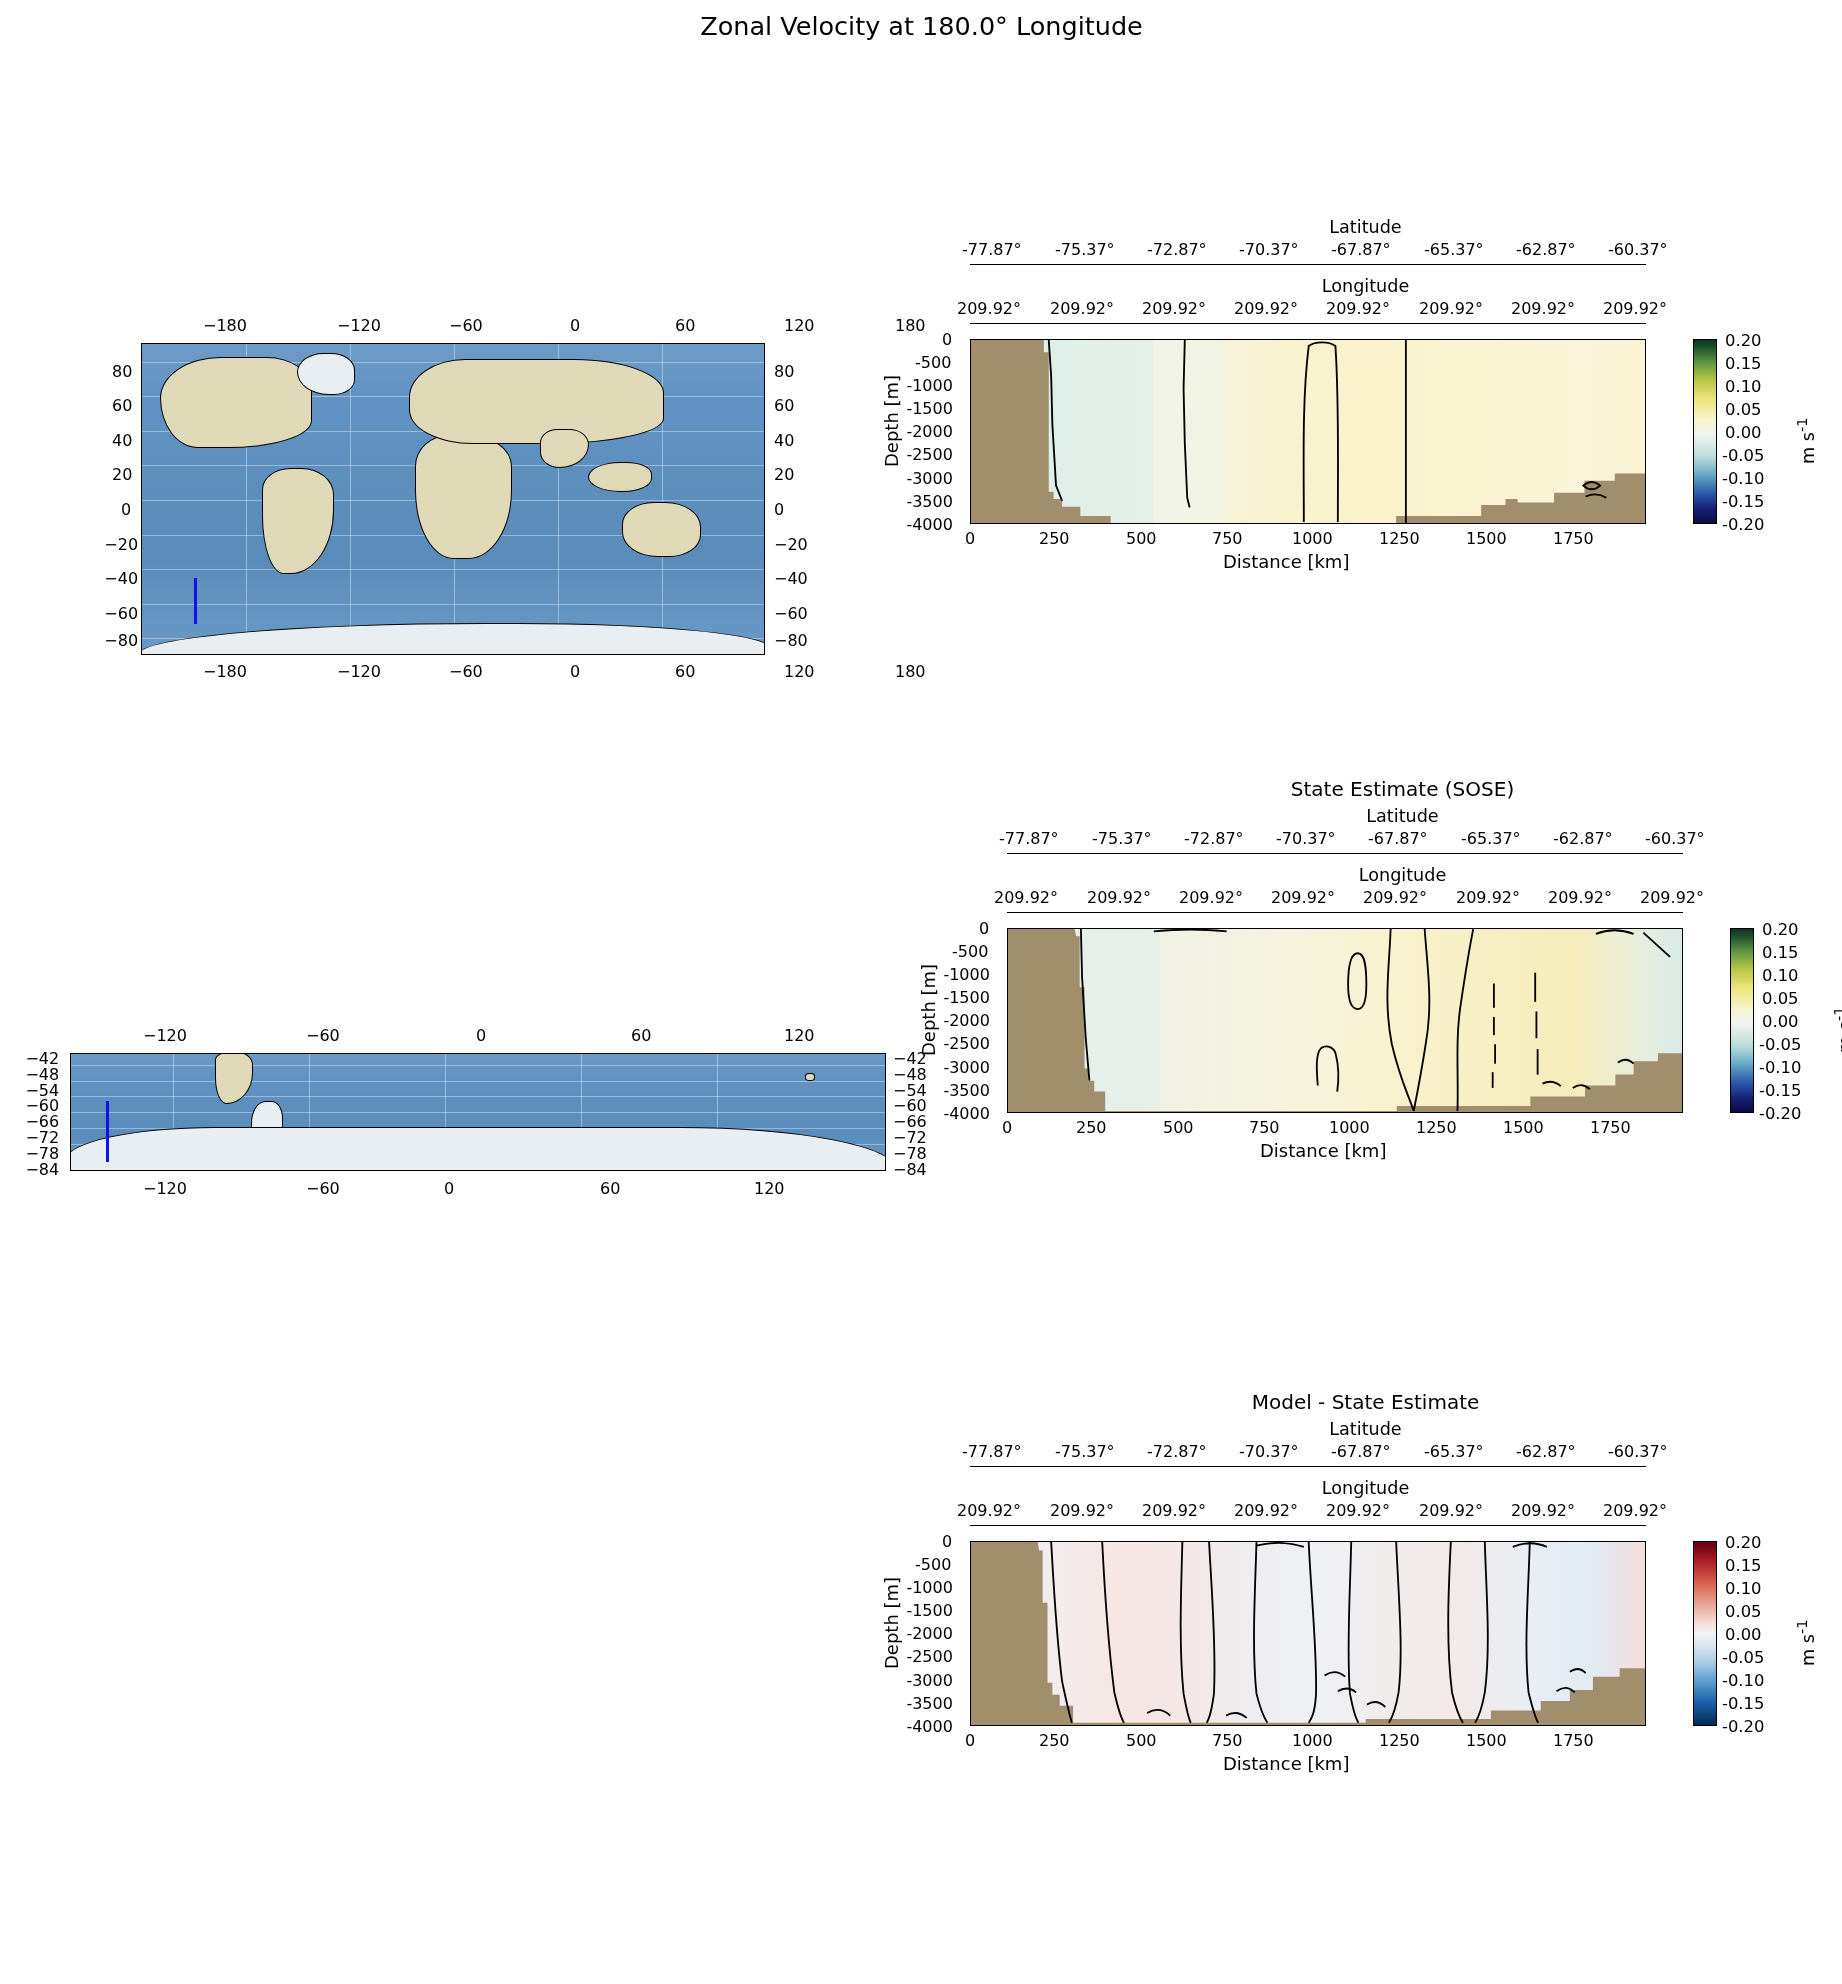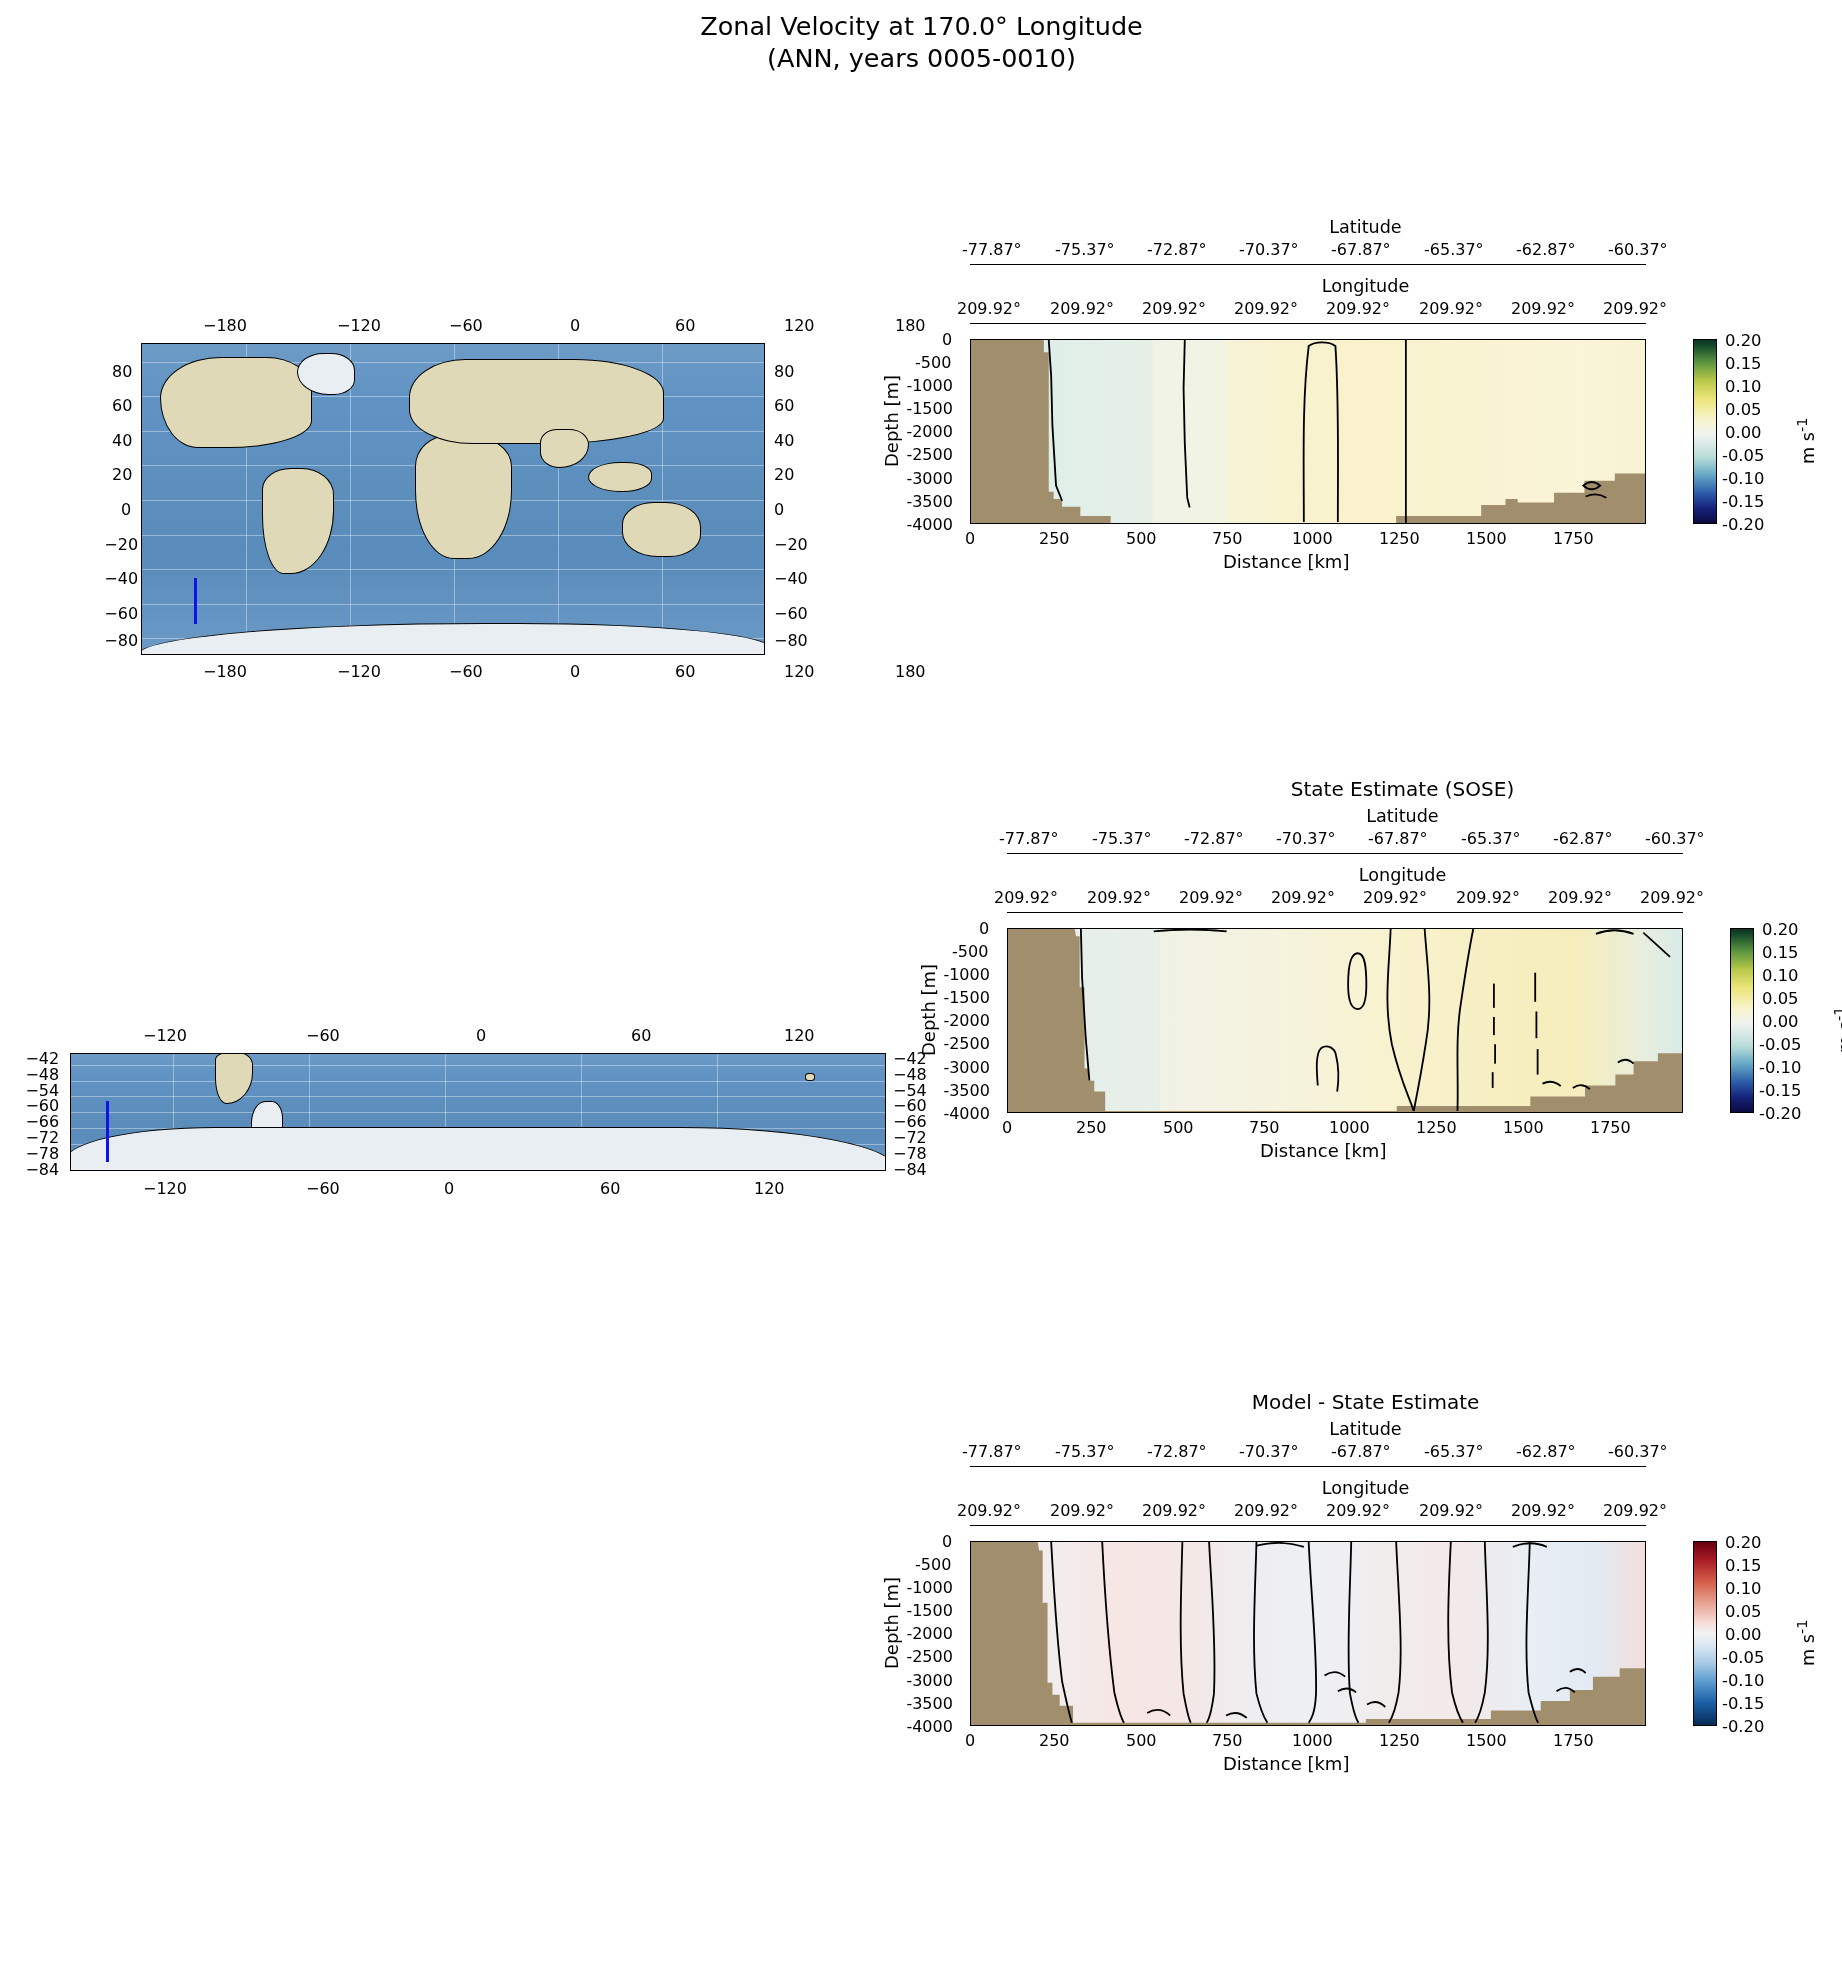--- a/index.html
+++ b/index.html
@@ -166,22 +166,21 @@
       #a91c25 90%,
       #67000f 100%);
   }
 </style>
 </head>
 <body>
 
 <div class="figure">
 
   <div class="suptitle">
-    <div>Zonal Velocity at 170.0° Longitude</div>
-    <div>(ANN, years 0005-0010)</div>
+    <div>Zonal Velocity at 180.0° Longitude</div>
   </div>
 
   <div class="panel" style="left:97px; top:316px; width:765px; height:364px;">
 
     <div class="tick-label" style="left:106px; top:0px;">−180</div>
     <div class="tick-label" style="left:240px; top:0px;">−120</div>
     <div class="tick-label" style="left:352px; top:0px;">−60</div>
     <div class="tick-label" style="left:473px; top:0px;">0</div>
     <div class="tick-label" style="left:578px; top:0px;">60</div>
     <div class="tick-label" style="left:687px; top:0px;">120</div>

